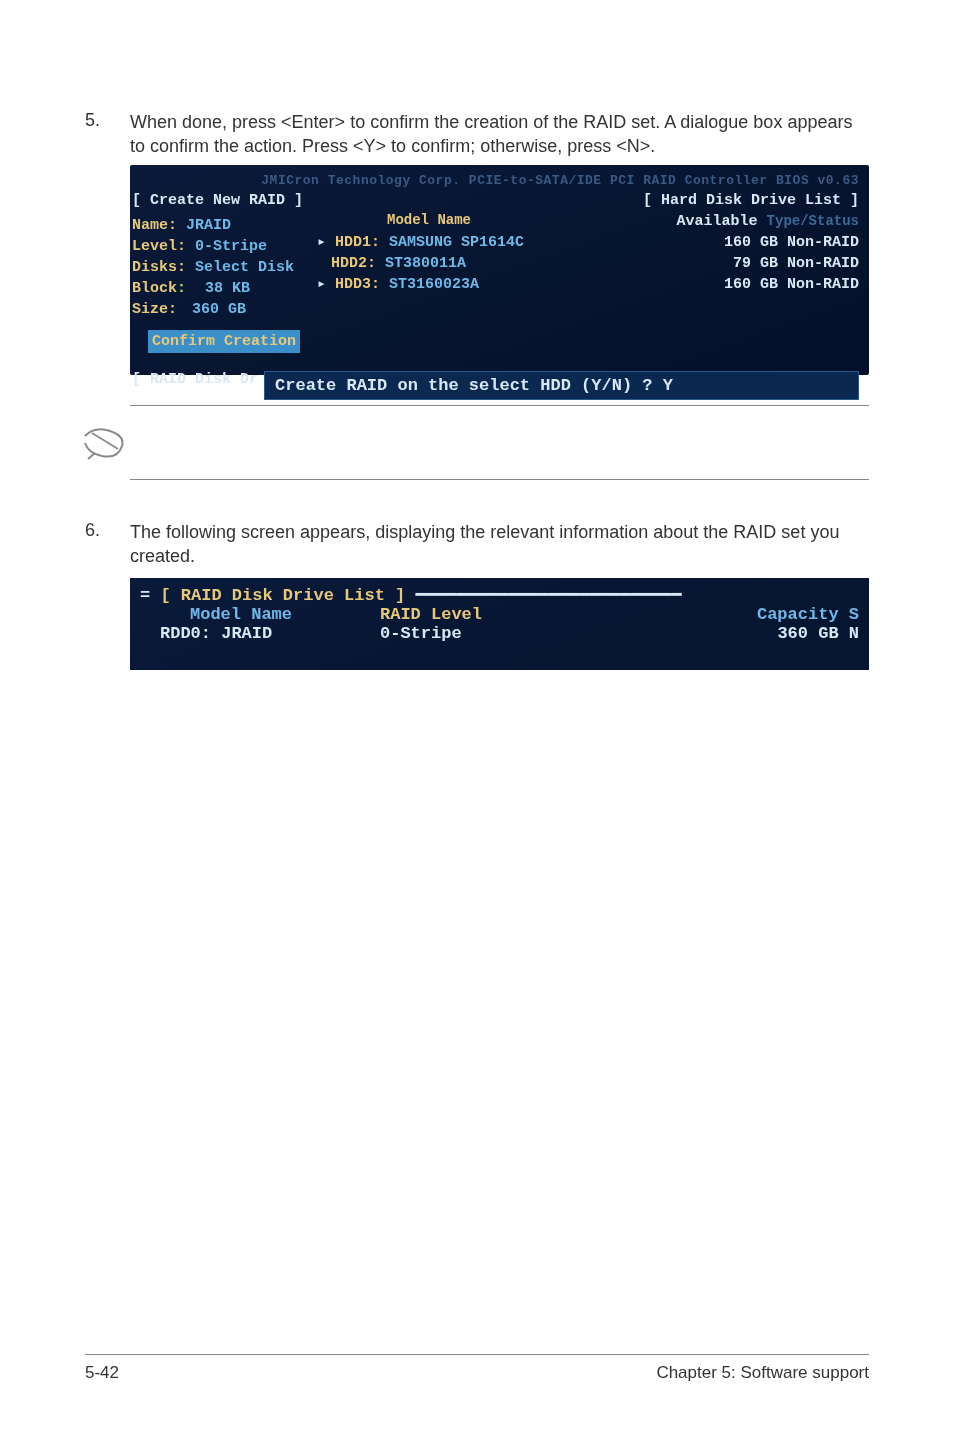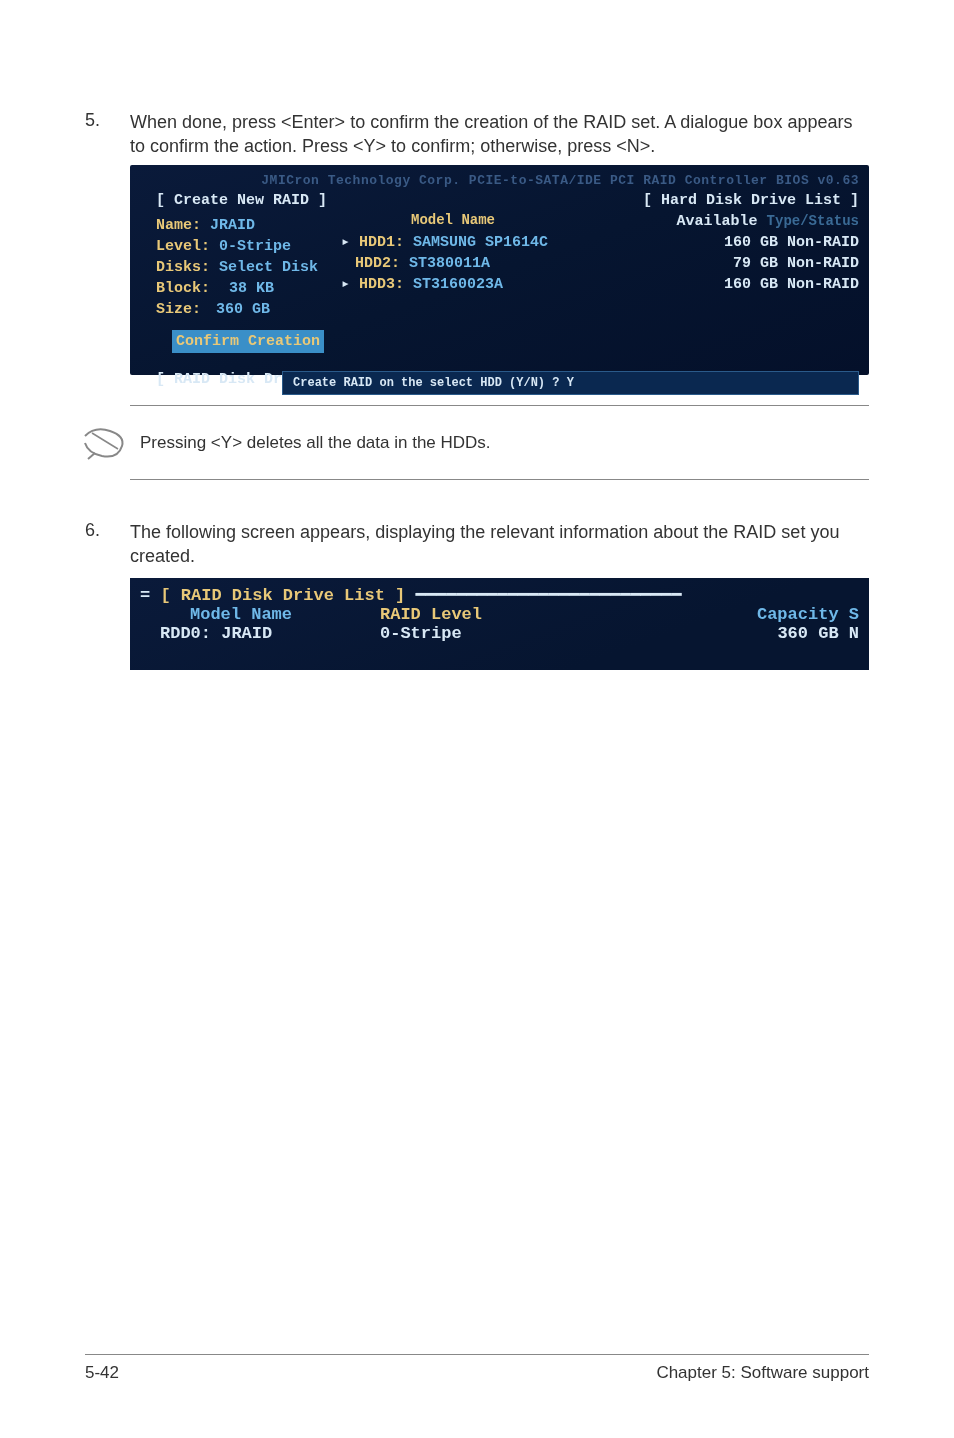--- a/index.html
+++ b/index.html
@@ -24,21 +24,21 @@
     .step-text {
       font-size: 18px;
       line-height: 1.35;
     }
     .screenshot1 {
       margin-left: 45px;
       margin-top: 6px;
       margin-bottom: 30px;
       background: linear-gradient(160deg, #0a1a3a 0%, #061530 50%, #04102a 100%);
       border-radius: 2px;
-      padding: 8px 10px 14px 26px;
+      padding: 8px 10px 14px 2px;
       position: relative;
       font-family: 'Courier New', monospace;
       font-weight: bold;
       color: #6fb8e8;
       height: 210px;
     }
     .bios-faint {
       color: #3a5a85;
       font-size: 13px;
       text-align: right;
@@ -82,23 +82,24 @@
       display: flex;
       margin-top: 18px;
     }
     .raid-prompt-label {
       color: #d8e8f5;
       font-size: 15px;
     }
     .raid-prompt-box {
       background: #0a2850;
       flex: 1;
+      margin-left: 6px;
       padding: 4px 10px;
       color: #d8e8f5;
-      font-size: 12px;
+      font-size: 17px;
       border: 1px solid #2a5a8a;
     }
     .note-container {
       display: flex;
       align-items: center;
       margin-left: 45px;
       border-top: 1px solid #888;
       border-bottom: 1px solid #888;
       padding: 15px 0 14px 0;
       margin-bottom: 40px;
@@ -199,21 +200,20 @@
 </div>
 
 <div class="note-container">
   <div class="note-icon">
     <svg viewBox="0 0 50 40" width="50" height="40">
       <path d="M5 15 Q15 5 30 10 Q45 15 42 25 Q38 38 22 35 Q8 32 5 22" fill="none" stroke="#888" stroke-width="2"></path>
       <path d="M15 32 L8 38" stroke="#888" stroke-width="2"></path>
       <path d="M12 12 L38 28" stroke="#888" stroke-width="1.5"></path>
     </svg>
   </div>
-  <div class="note-text">Pressing &lt;Y&gt; deletes all the data in the HDDs.</div>
 </div>
 
 <div class="step-row">
   <div class="step-num">6.</div>
   <div class="step-text">The following screen appears, displaying the relevant information about the RAID set you created.</div>
 </div>
 
 <div class="screenshot2">
   <div class="list-title2">
     <span style="color:#d8e8f5;">= </span><span>[ RAID Disk Drive List ]</span><span style="color:#d8e8f5;"> ━━━━━━━━━━━━━━━━━━━━━━━━━━</span>

